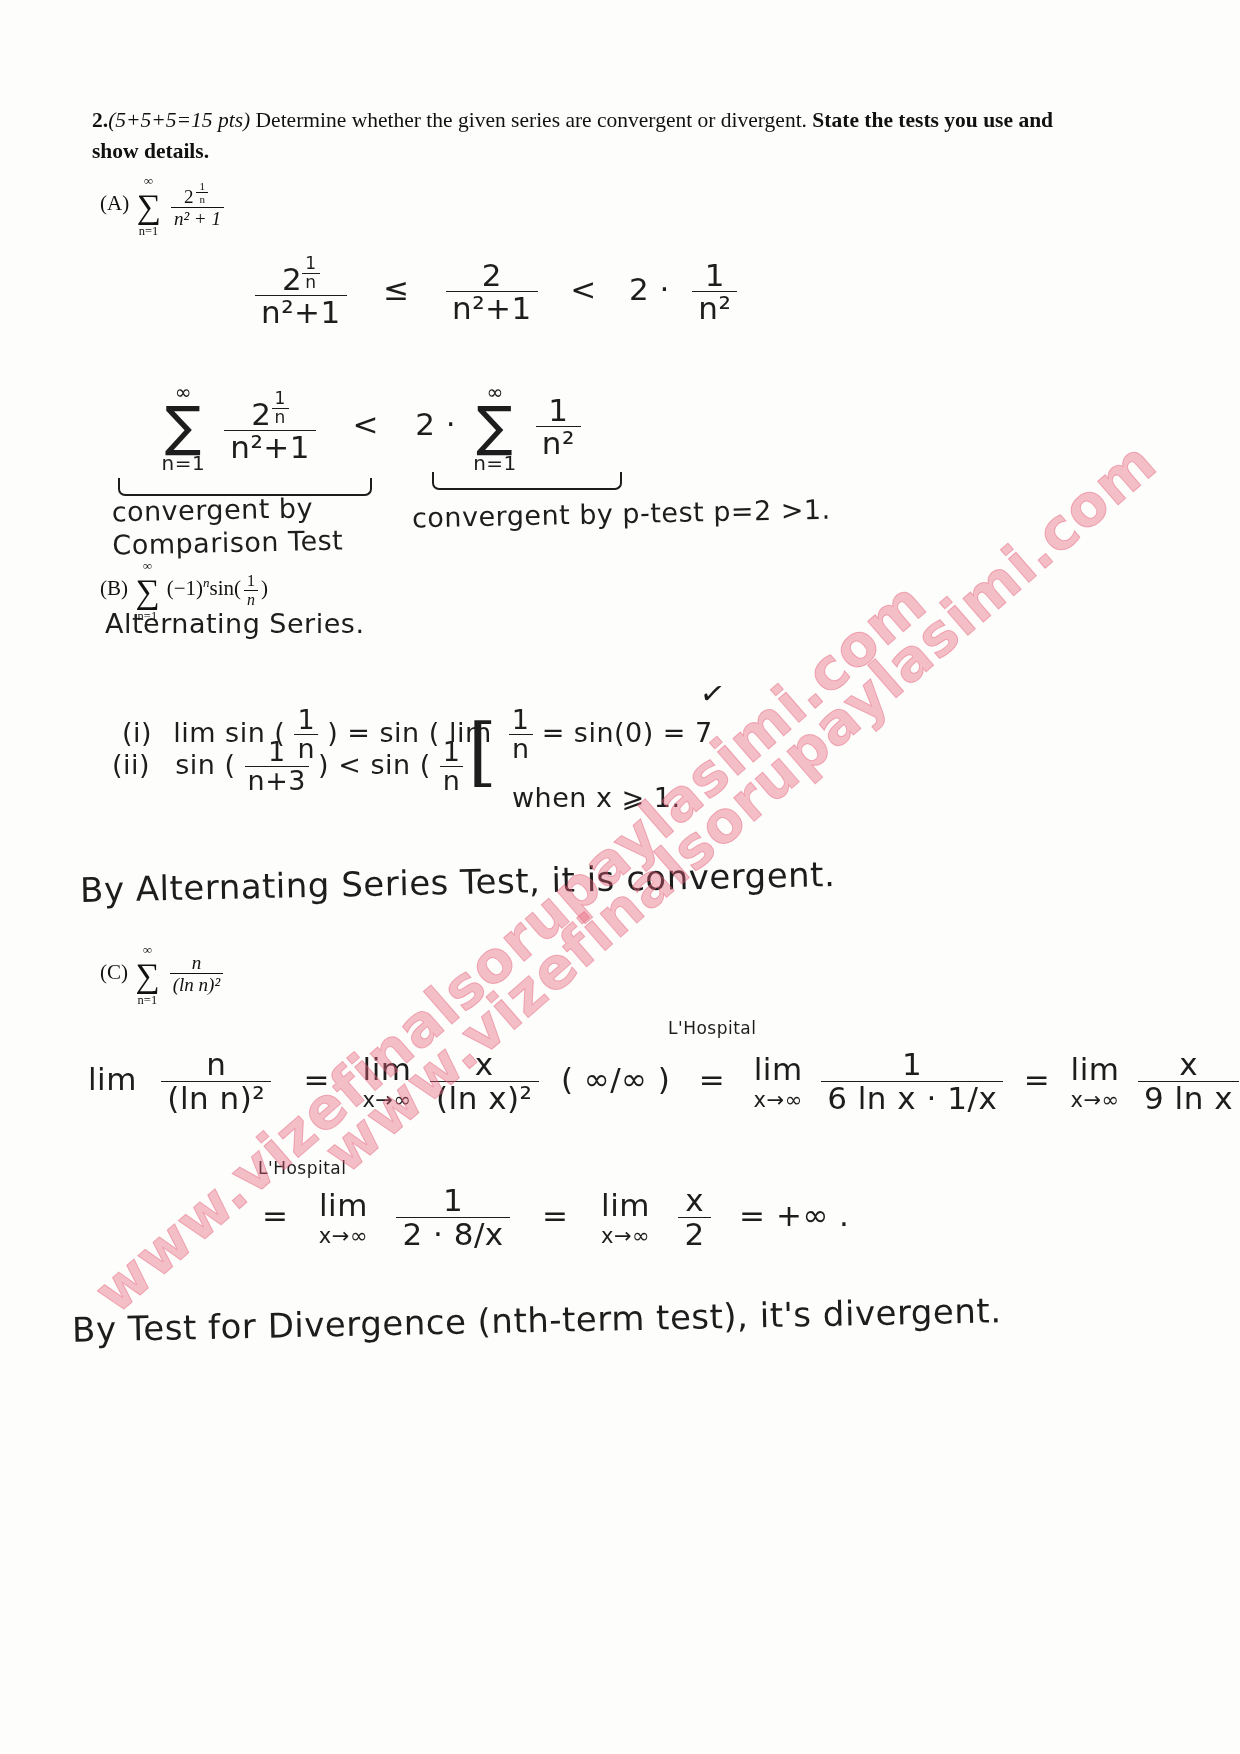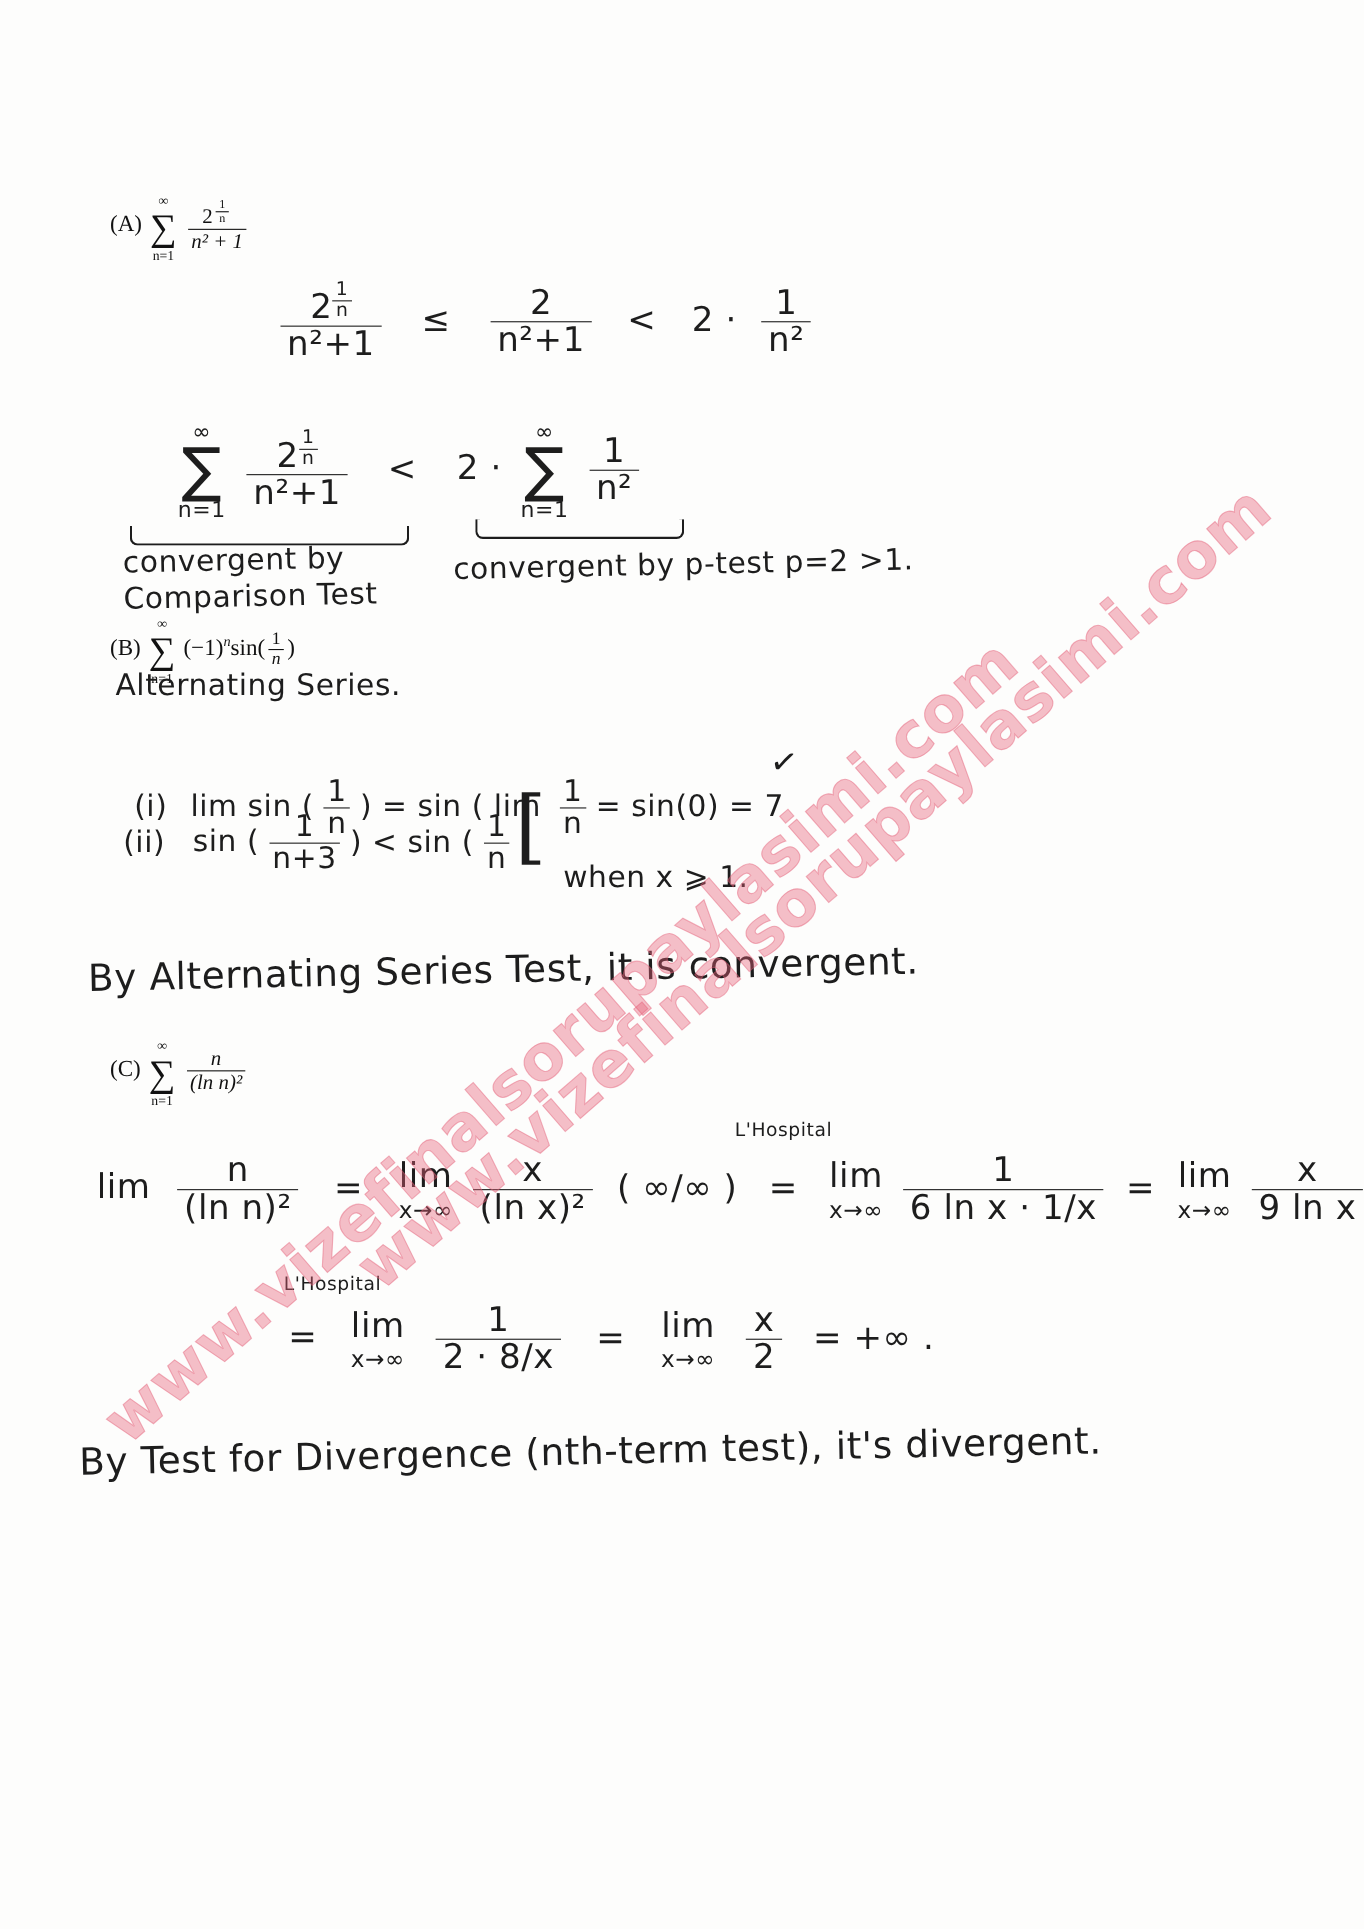--- a/index.html
+++ b/index.html
@@ -155,20 +155,25 @@
     -webkit-text-stroke: 1px rgba(229, 96, 120, 0.45);
   }
   .wm1 { margin-top: -70px; margin-left: 120px; }
   .wm2 { margin-top: 70px; margin-left: -110px; }
 </style>
 </head>
 <body>
 
 <div class="page">
 
+  <div class="printed">
+    <span style="font-weight:bold;">2.</span><i>(5+5+5=15 pts)</i>
+    <span>Determine whether the given series are convergent or divergent.</span>
+    <span class="stmt-line2">State the tests you use and show details.</span>
+  </div>
 
   <div class="printed-item" style="left:100px; top:180px;">
     <span>(A)</span>
     <span class="sum">∑
       <span class="lim-top">∞</span>
       <span class="lim-bot">n=1</span>
     </span>
     <span class="frac">
       <span class="num"><span>2</span><sup class="small"><span class="frac" style="font-size:11px;"><span class="num">1</span><span class="den">n</span></span></sup></span>
       <span class="den it">n² + 1</span>

